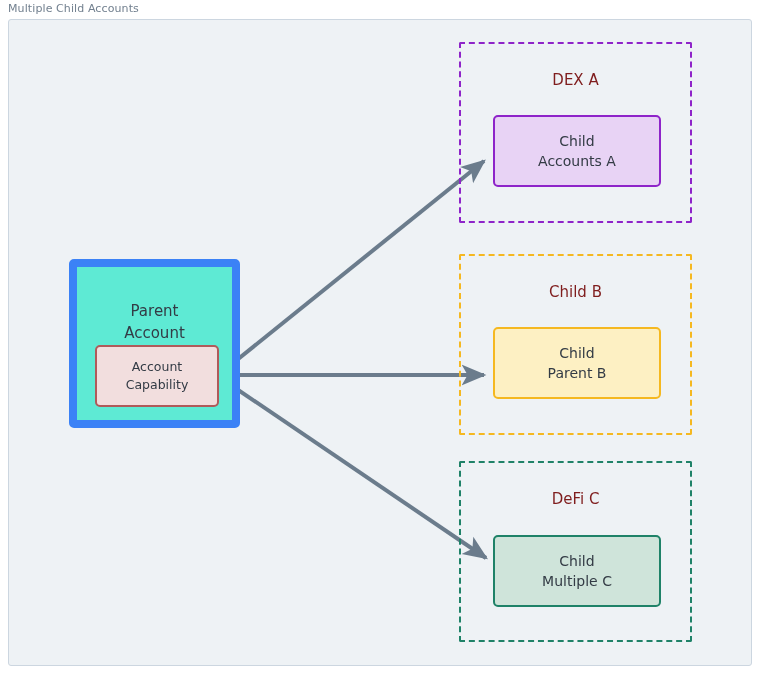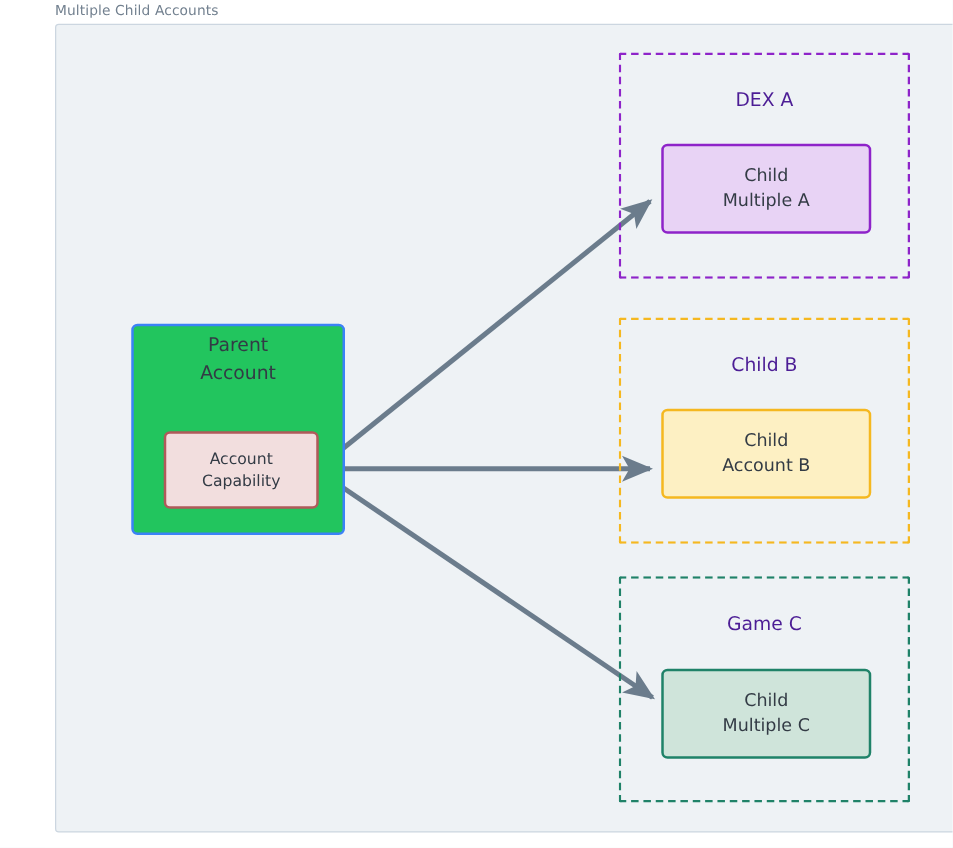--- a/index.html
+++ b/index.html
@@ -12,21 +12,20 @@
     height: 678px;
     font-family: "DejaVu Sans", "Liberation Sans", sans-serif;
     overflow: hidden;
   }
 
   #canvas {
     position: relative;
     width: 648px;
     height: 678px;
     background: #ffffff;
-    margin-left: 36px;
   }
 
   
   .frame-title {
     position: absolute;
     left: 8px;
     top: 2px;
     font-size: 11px;
     color: #72808f;
     letter-spacing: 0.1px;
@@ -67,24 +66,24 @@
     color: #333b45;
     line-height: 1.45;
   }
 
   
   .parent-node {
     left: 69px;
     top: 259px;
     width: 171px;
     height: 169px;
-    background: #22c55e;
-    border: 2px solid #3b82f6;
+    background: #5eead4;
+    border: 8px solid #3b82f6;
     justify-content: flex-start;
-    padding-top: 5px;
+    padding-top: 34px;
     font-size: 15px;
   }
   .parent-label {
     font-size: 15px;
     color: #333b45;
   }
 
   
   .capability-node {
     left: 95px;
@@ -104,21 +103,21 @@
     border-style: dashed;
     border-radius: 2px;
     background: transparent;
   }
   .group-label {
     position: absolute;
     width: 100%;
     text-align: center;
     top: 27px;
     font-size: 15px;
-    color: #4c1d95;
+    color: #7f1d1d;
   }
 
   .group-dex {
     left: 459px;
     top: 42px;
     width: 233px;
     height: 181px;
     border-color: #8e24c9;
   }
   .group-defi {
@@ -188,32 +187,32 @@
   <div class="node capability-node">
     <span>Account</span>
     <span>Capability</span>
   </div>
 
   <div class="group group-dex">
     <div class="group-label">DEX A</div>
   </div>
   <div class="node child-node child-a">
     <span>Child</span>
-    <span>Multiple A</span>
+    <span>Accounts A</span>
   </div>
 
   <div class="group group-defi">
     <div class="group-label">Child B</div>
   </div>
   <div class="node child-node child-b">
     <span>Child</span>
-    <span>Account B</span>
+    <span>Parent B</span>
   </div>
 
   <div class="group group-game">
-    <div class="group-label">Game C</div>
+    <div class="group-label">DeFi C</div>
   </div>
   <div class="node child-node child-c">
     <span>Child</span>
     <span>Multiple C</span>
   </div>
 
 </div>
 
 </body></html>

